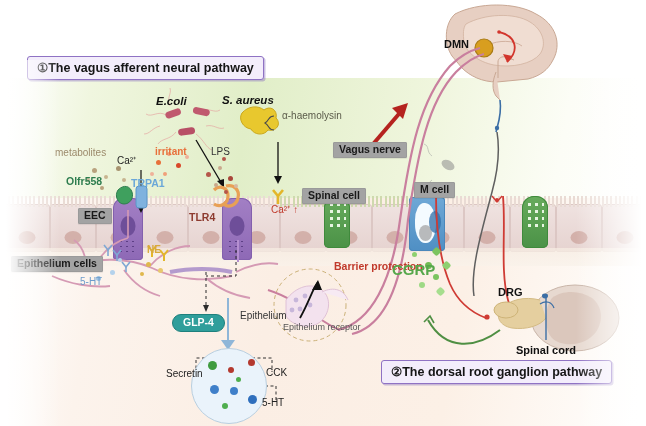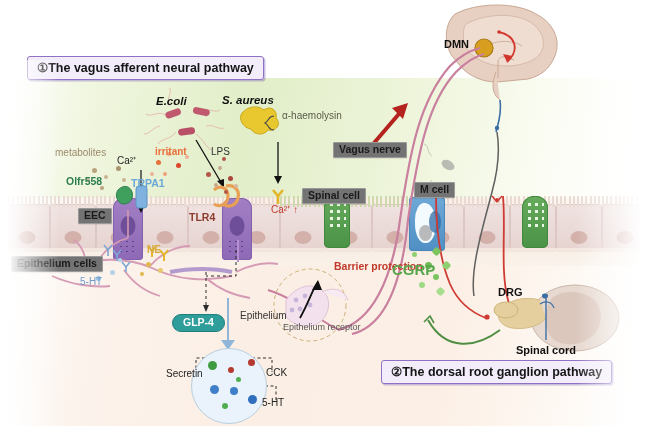--- a/index.html
+++ b/index.html
@@ -52,21 +52,21 @@
 
   .mcell{position:absolute;width:36px;height:54px;border-radius:4px;
        background:linear-gradient(180deg,#6fa8d6 0%,#4f8fc4 100%);box-shadow:0 0 0 1px #4a87bb inset;}
   .mcell .pocket{position:absolute;left:6px;top:6px;width:21px;height:40px;border-radius:45% 55% 50% 50%;background:#f4fbff;}
   .mcell .lym{position:absolute;left:10px;top:28px;width:13px;height:16px;border-radius:50%;background:#8f8f8f;opacity:.6;}
   .mcell .lym2{position:absolute;left:20px;top:14px;width:12px;height:22px;border-radius:50%;background:#2f6ea8;opacity:.75;}
 
   
   .lbl{position:absolute;white-space:nowrap;line-height:1.12;}
   .boxlbl{
-    background:#737373;border:1px solid #9a9a9a;padding:1px 5px;
+    background:#a3a3a3;border:1px solid #9a9a9a;padding:1px 5px;
     font-weight:bold;font-size:10.5px;color:#1a1a1a;border-radius:1px;
     box-shadow:0 1px 1px rgba(0,0,0,.08);
   }
   .titlebox{
     background:#f3edfb;border:1.6px solid #8f72c4;border-radius:3px;
     padding:4px 9px;font-weight:bold;font-size:12.5px;color:#151515;
     box-shadow:1.5px 1.5px 0 rgba(140,115,190,.45);
   }
   .plain{font-size:10px;color:#3a3a3a;}
 

